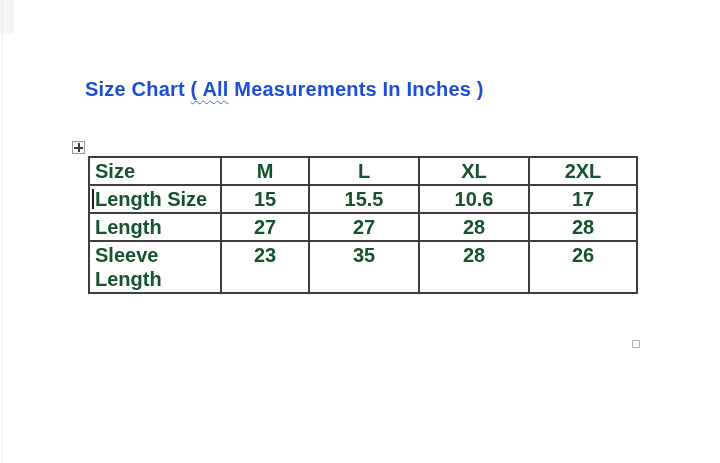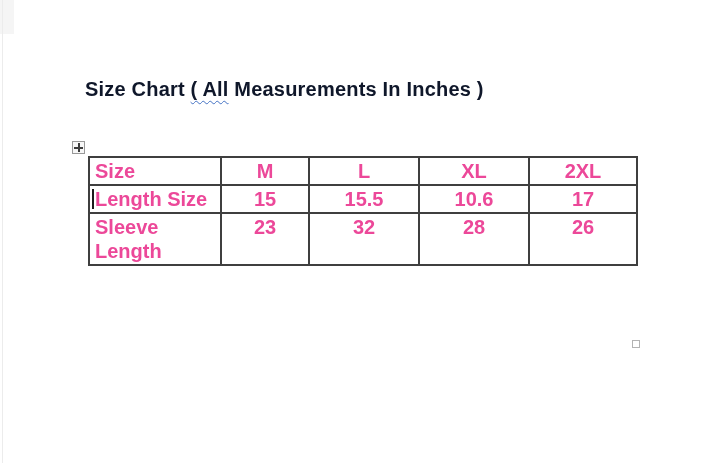--- a/index.html
+++ b/index.html
@@ -13,21 +13,21 @@
   }
 
   
   .corner-patch { position: absolute; left: 0; top: 0; width: 14px; height: 34px; background: #f5f5f5; }
   .edge-line   { position: absolute; left: 2px; top: 0; width: 1px; height: 463px; background: #ececec; }
 
   
   .title {
     position: absolute; left: 85px; top: 78px;
     margin: 0;
-    font-size: 20px; font-weight: bold; color: #0f172a;
+    font-size: 20px; font-weight: bold; color: #1d4ed8;
     white-space: pre; letter-spacing: 0.2px;
   }
   .squiggle {
     text-decoration: underline;
     text-decoration-style: wavy;
     text-decoration-color: #4472c4;
     text-decoration-thickness: 1px;
     text-underline-offset: 4px;
   }
 
@@ -38,21 +38,21 @@
     background: #f7f7f7; border: 1px solid #999999;
   }
   .move-handle .bar-h { position: absolute; left: 1px; top: 5px; width: 9px; height: 2px; background: #3c3c3c; }
   .move-handle .bar-v { position: absolute; left: 5px; top: 1px; width: 2px; height: 9px; background: #3c3c3c; }
 
   
   .size-table {
     position: absolute; left: 88px; top: 156px;
     width: 548px;
     border-collapse: collapse; table-layout: fixed;
-    font-size: 20px; font-weight: bold; color: #ec4899; padding-left: 16px;
+    font-size: 20px; font-weight: bold; color: #14532d; padding-left: 16px;
   }
   .size-table th, .size-table td {
     border: 2px solid #3f3f3f;
     padding: 1px 2px;
     height: 24px;
     line-height: 24px;
     vertical-align: top;
     overflow: hidden;
   }
   .size-table .lbl { text-align: left; padding-left: 5px; position: relative; }
@@ -102,24 +102,31 @@
         <th class="val">XL</th>
         <th class="val">2XL</th>
       </tr>
       <tr>
         <td class="lbl"><span class="caret"></span><span>Length Size</span></td>
         <td class="val">15</td>
         <td class="val">15.5</td>
         <td class="val">10.6</td>
         <td class="val">17</td>
       </tr>
+      <tr>
+        <td class="lbl">Length</td>
+        <td class="val">27</td>
+        <td class="val">27</td>
+        <td class="val">28</td>
+        <td class="val">28</td>
+      </tr>
       <tr class="tall">
         <td class="lbl">Sleeve Length</td>
         <td class="val">23</td>
-        <td class="val">32</td>
+        <td class="val">35</td>
         <td class="val">28</td>
         <td class="val">26</td>
       </tr>
     </tbody>
   </table>
 
   <div class="resize-handle"></div>
 
 </div>
 

